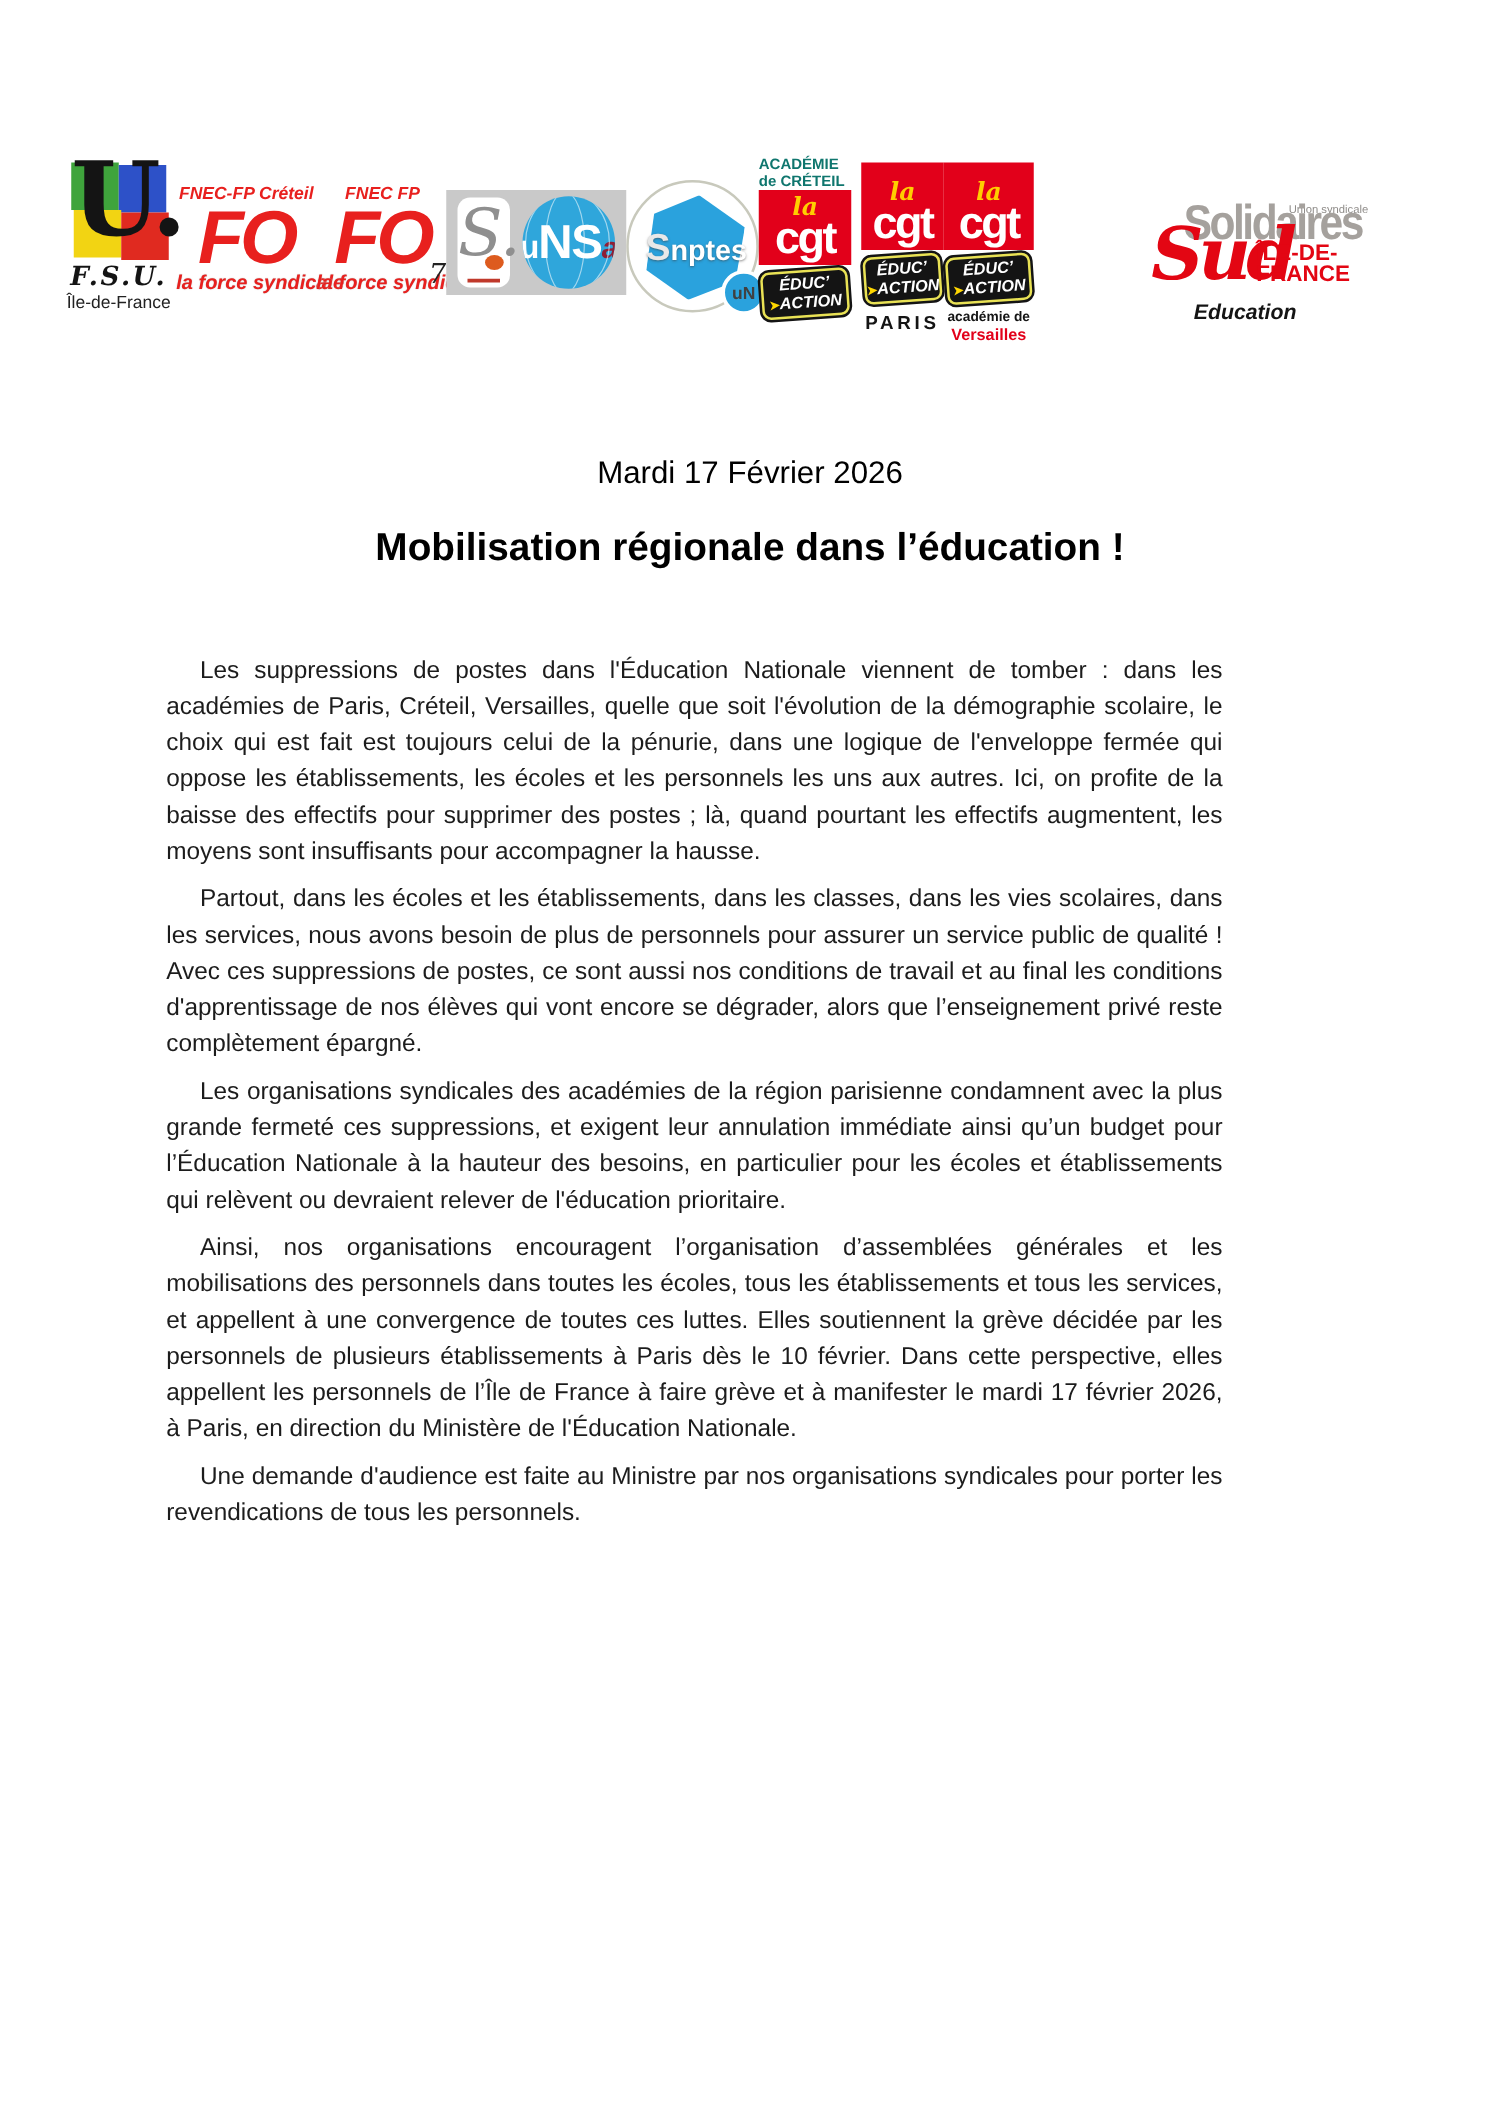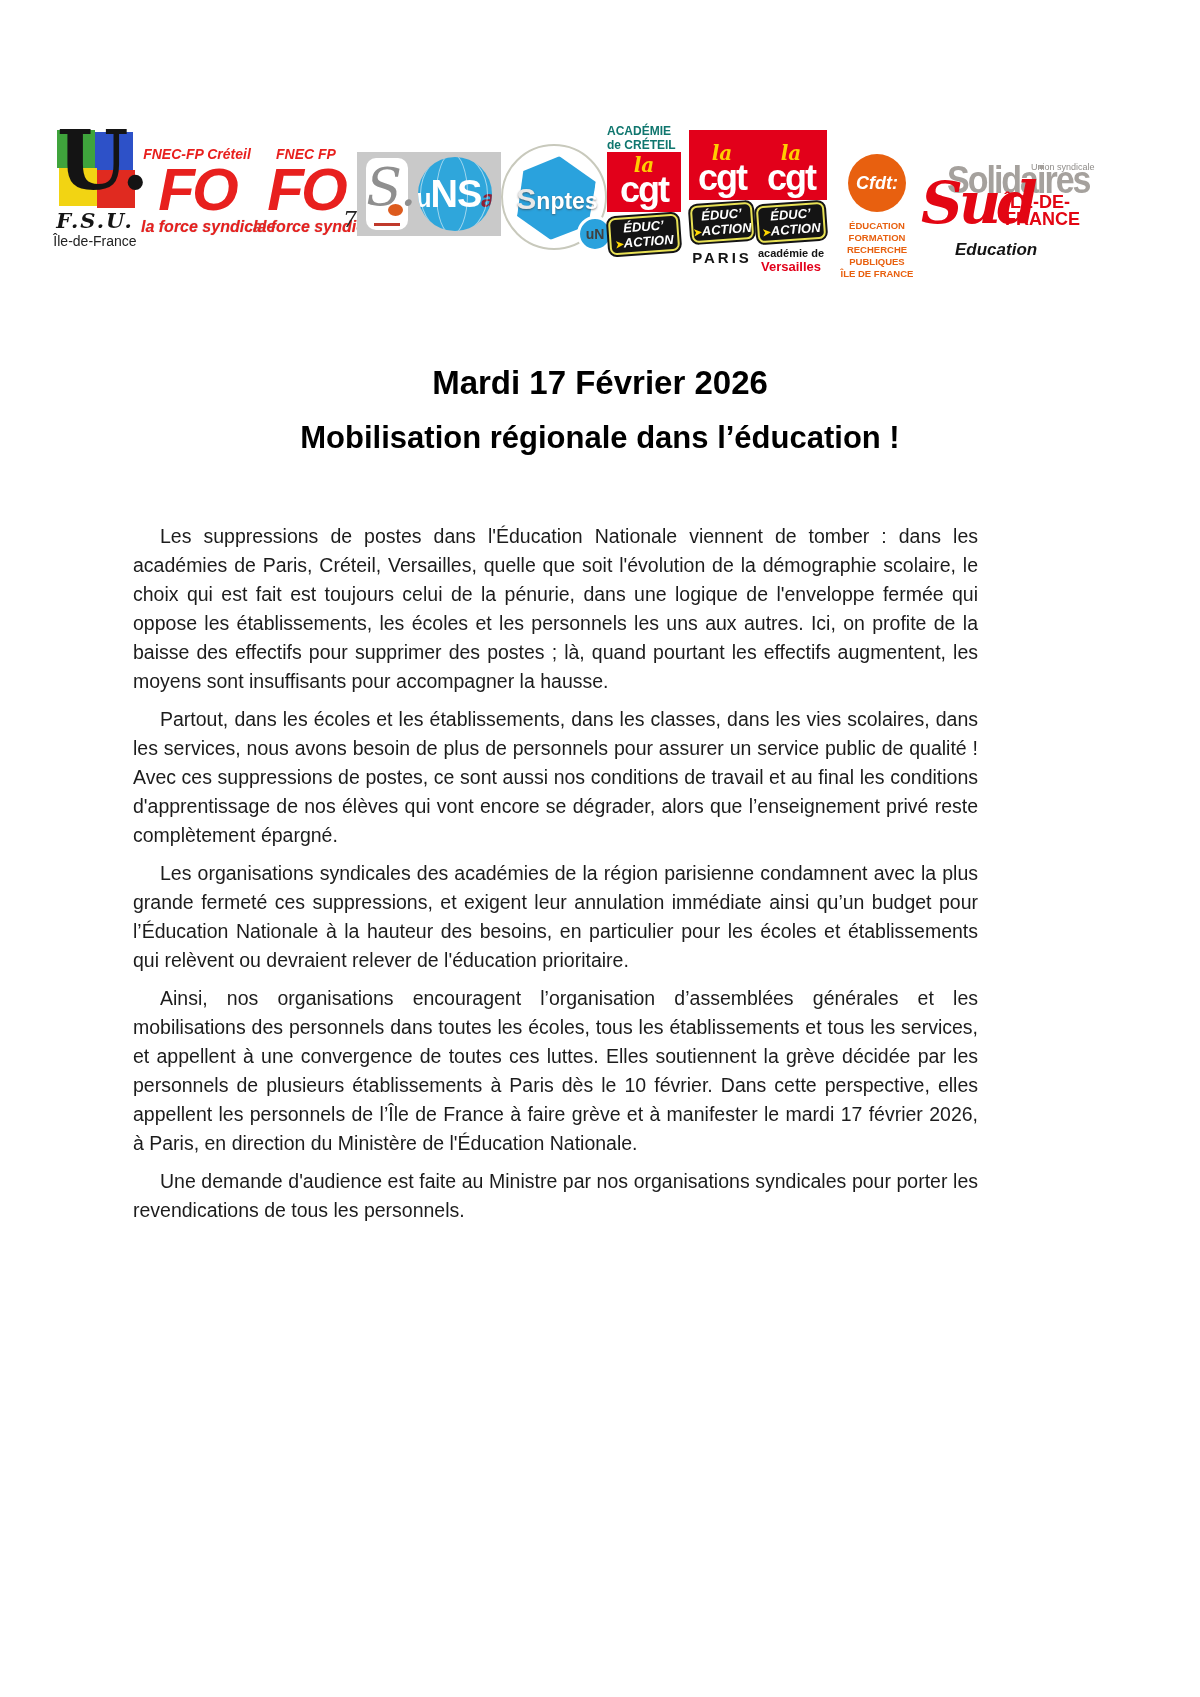--- a/index.html
+++ b/index.html
@@ -97,21 +97,21 @@
   .sud-solidaires{position:absolute;left:26px;top:12px;color:#a5a19d;font-weight:900;font-size:34px;
                   letter-spacing:-2px;transform:scaleY(1.15);}
   .sud-main{position:absolute;left:0;top:28px;color:#e30613;font-weight:900;font-style:italic;
             font-size:58px;line-height:54px;letter-spacing:-4px;font-family:"DejaVu Serif",serif;}
   .sud-region{position:absolute;left:84px;top:46px;color:#e30613;font-weight:900;font-size:18px;
               line-height:17px;letter-spacing:0;text-align:left;}
   .sud-edu{position:absolute;left:34px;top:92px;color:#141414;font-weight:800;font-style:italic;font-size:17px;}
 
   
   .title1{position:absolute;left:0;top:364px;width:100%;text-align:center;
-          font-weight:700;font-size:33px;color:#000;}
+          font-weight:400;font-size:25px;color:#000;}
   .title2{position:absolute;left:0;top:420px;width:100%;text-align:center;
           font-weight:700;font-size:31px;color:#000;}
 
   
   .doc-body{position:absolute;left:133px;top:518px;width:845px;}
   .doc-body p{margin:4px 0 9px 0;text-align:justify;text-indent:27px;
               font-size:19.5px;line-height:29px;color:#1c1c1c;}
 </style>
 </head>
 <body>
@@ -197,28 +197,20 @@
         <span class="cgt-word">cgt</span>
       </div>
       <div class="cgt-badge">
         <div><span>ÉDUC’</span></div>
         <div><span class="arrow">➤</span><span>ACTION</span></div>
       </div>
       <div class="cgt-acad">académie de</div>
       <div class="cgt-vers">Versailles</div>
     </div>
 
-    <div class="logo-cfdt">
-      <div class="cfdt-circle">Cfdt:</div>
-      <div class="cfdt-lines">
-        <div>ÉDUCATION FORMATION</div>
-        <div>RECHERCHE PUBLIQUES</div>
-        <div>ÎLE DE FRANCE</div>
-      </div>
-    </div>
 
     <div class="logo-sud">
       <div class="sud-union">Union syndicale</div>
       <div class="sud-solidaires">Solidaires</div>
       <div class="sud-main">Sud</div>
       <div class="sud-region">
         <div>ÎLE-DE-</div>
         <div>FRANCE</div>
       </div>
       <div class="sud-edu">Education</div>

